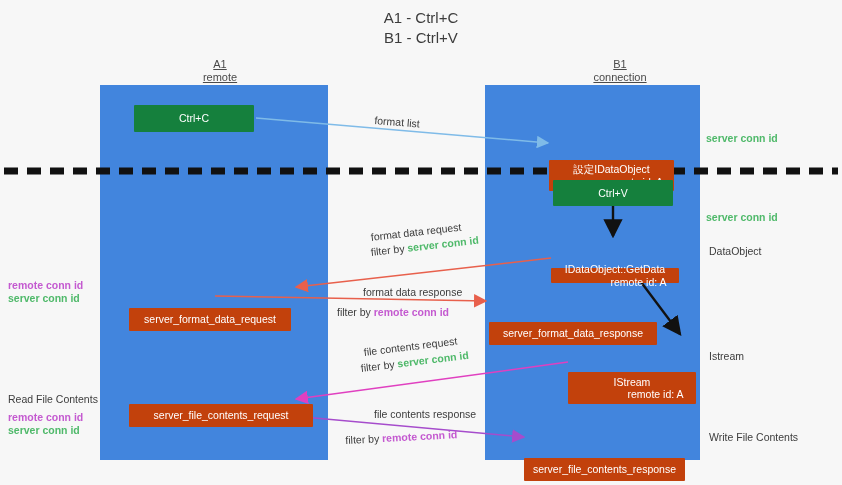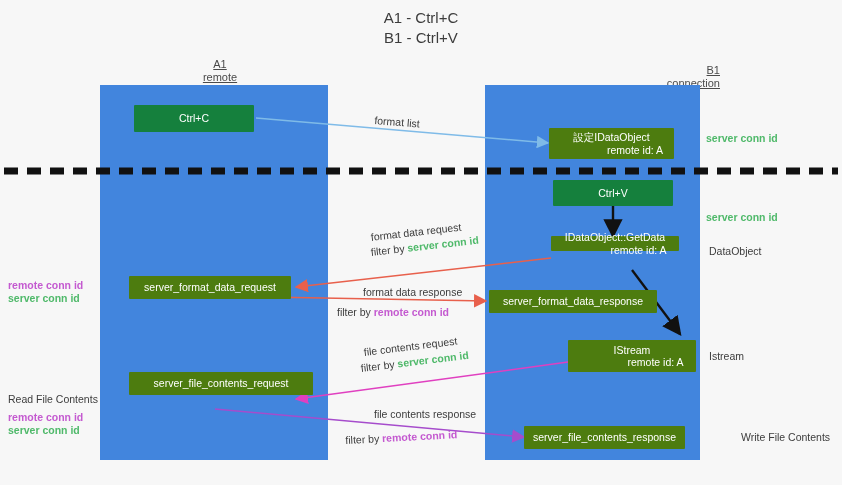--- a/index.html
+++ b/index.html
@@ -29,21 +29,21 @@
 
   
   .box{
     box-sizing:border-box;
     display:flex;flex-direction:column;
     align-items:center;justify-content:center;
     color:#ffffff;font-size:10.5px;line-height:12.5px;
     text-align:center;
     border-radius:1px;
   }
-  .box.orange{background:#4d7c0f;}
+  .box.orange{background:#c2410c;margin-top:32px;}
   .box.green{background:#15803d;}
   .box .l2{font-size:10.5px;padding-left:47px;}
 
   
   .sidelabel{font-size:10.5px;line-height:13px;color:#3c3c3c;}
   .green-t{color:#4fb96a;font-weight:bold;}
   .purple-t{color:#c45ad0;font-weight:bold;}
   .plain-t{color:#3c3c3c;text-align:right;}
 
   
@@ -59,21 +59,21 @@
 
   <div class="abs title nosel">
     <div>A1 - Ctrl+C</div>
     <div>B1 - Ctrl+V</div>
   </div>
 
   <div class="abs colhead nosel" style="left:120px;top:58px;width:200px;">
     <div>A1</div>
     <div>remote</div>
   </div>
-  <div class="abs colhead nosel" style="left:520px;top:64px;width:200px;text-align:right;">
+  <div class="abs colhead nosel" style="left:520px;top:58px;width:200px;">
     <div>B1</div>
     <div>connection</div>
   </div>
 
   <div class="abs lane" style="left:100px;top:85px;width:228px;height:375px;"></div>
   <div class="abs lane" style="left:485px;top:85px;width:215px;height:375px;"></div>
 
   <svg class="abs" style="left:0;top:0;width:842px;height:485px;pointer-events:none;">
     <defs>
       <marker id="ah-blue" markerWidth="9" markerHeight="9" refX="8" refY="4.5" orient="auto">
@@ -150,21 +150,21 @@
   </div>
 
   <div class="abs sidelabel green-t nosel" style="left:706px;top:132px;">server conn id</div>
 
   <div class="abs sidelabel green-t nosel" style="left:706px;top:211px;">server conn id</div>
 
   <div class="abs sidelabel plain-t nosel" style="left:709px;top:245px;">DataObject</div>
 
   <div class="abs sidelabel plain-t nosel" style="left:709px;top:350px;">Istream</div>
 
-  <div class="abs sidelabel plain-t nosel" style="left:709px;top:431px;margin-left:32px;">Write File Contents</div>
+  <div class="abs sidelabel plain-t nosel" style="left:709px;top:431px;">Write File Contents</div>
 
   <div class="abs sidelabel nosel" style="left:8px;top:279px;">
     <div class="purple-t">remote conn id</div>
     <div class="green-t">server conn id</div>
   </div>
 
   <div class="abs sidelabel plain-t nosel" style="left:8px;top:393px;">Read File Contents</div>
 
   <div class="abs sidelabel nosel" style="left:8px;top:411px;">
     <div class="purple-t">remote conn id</div>

